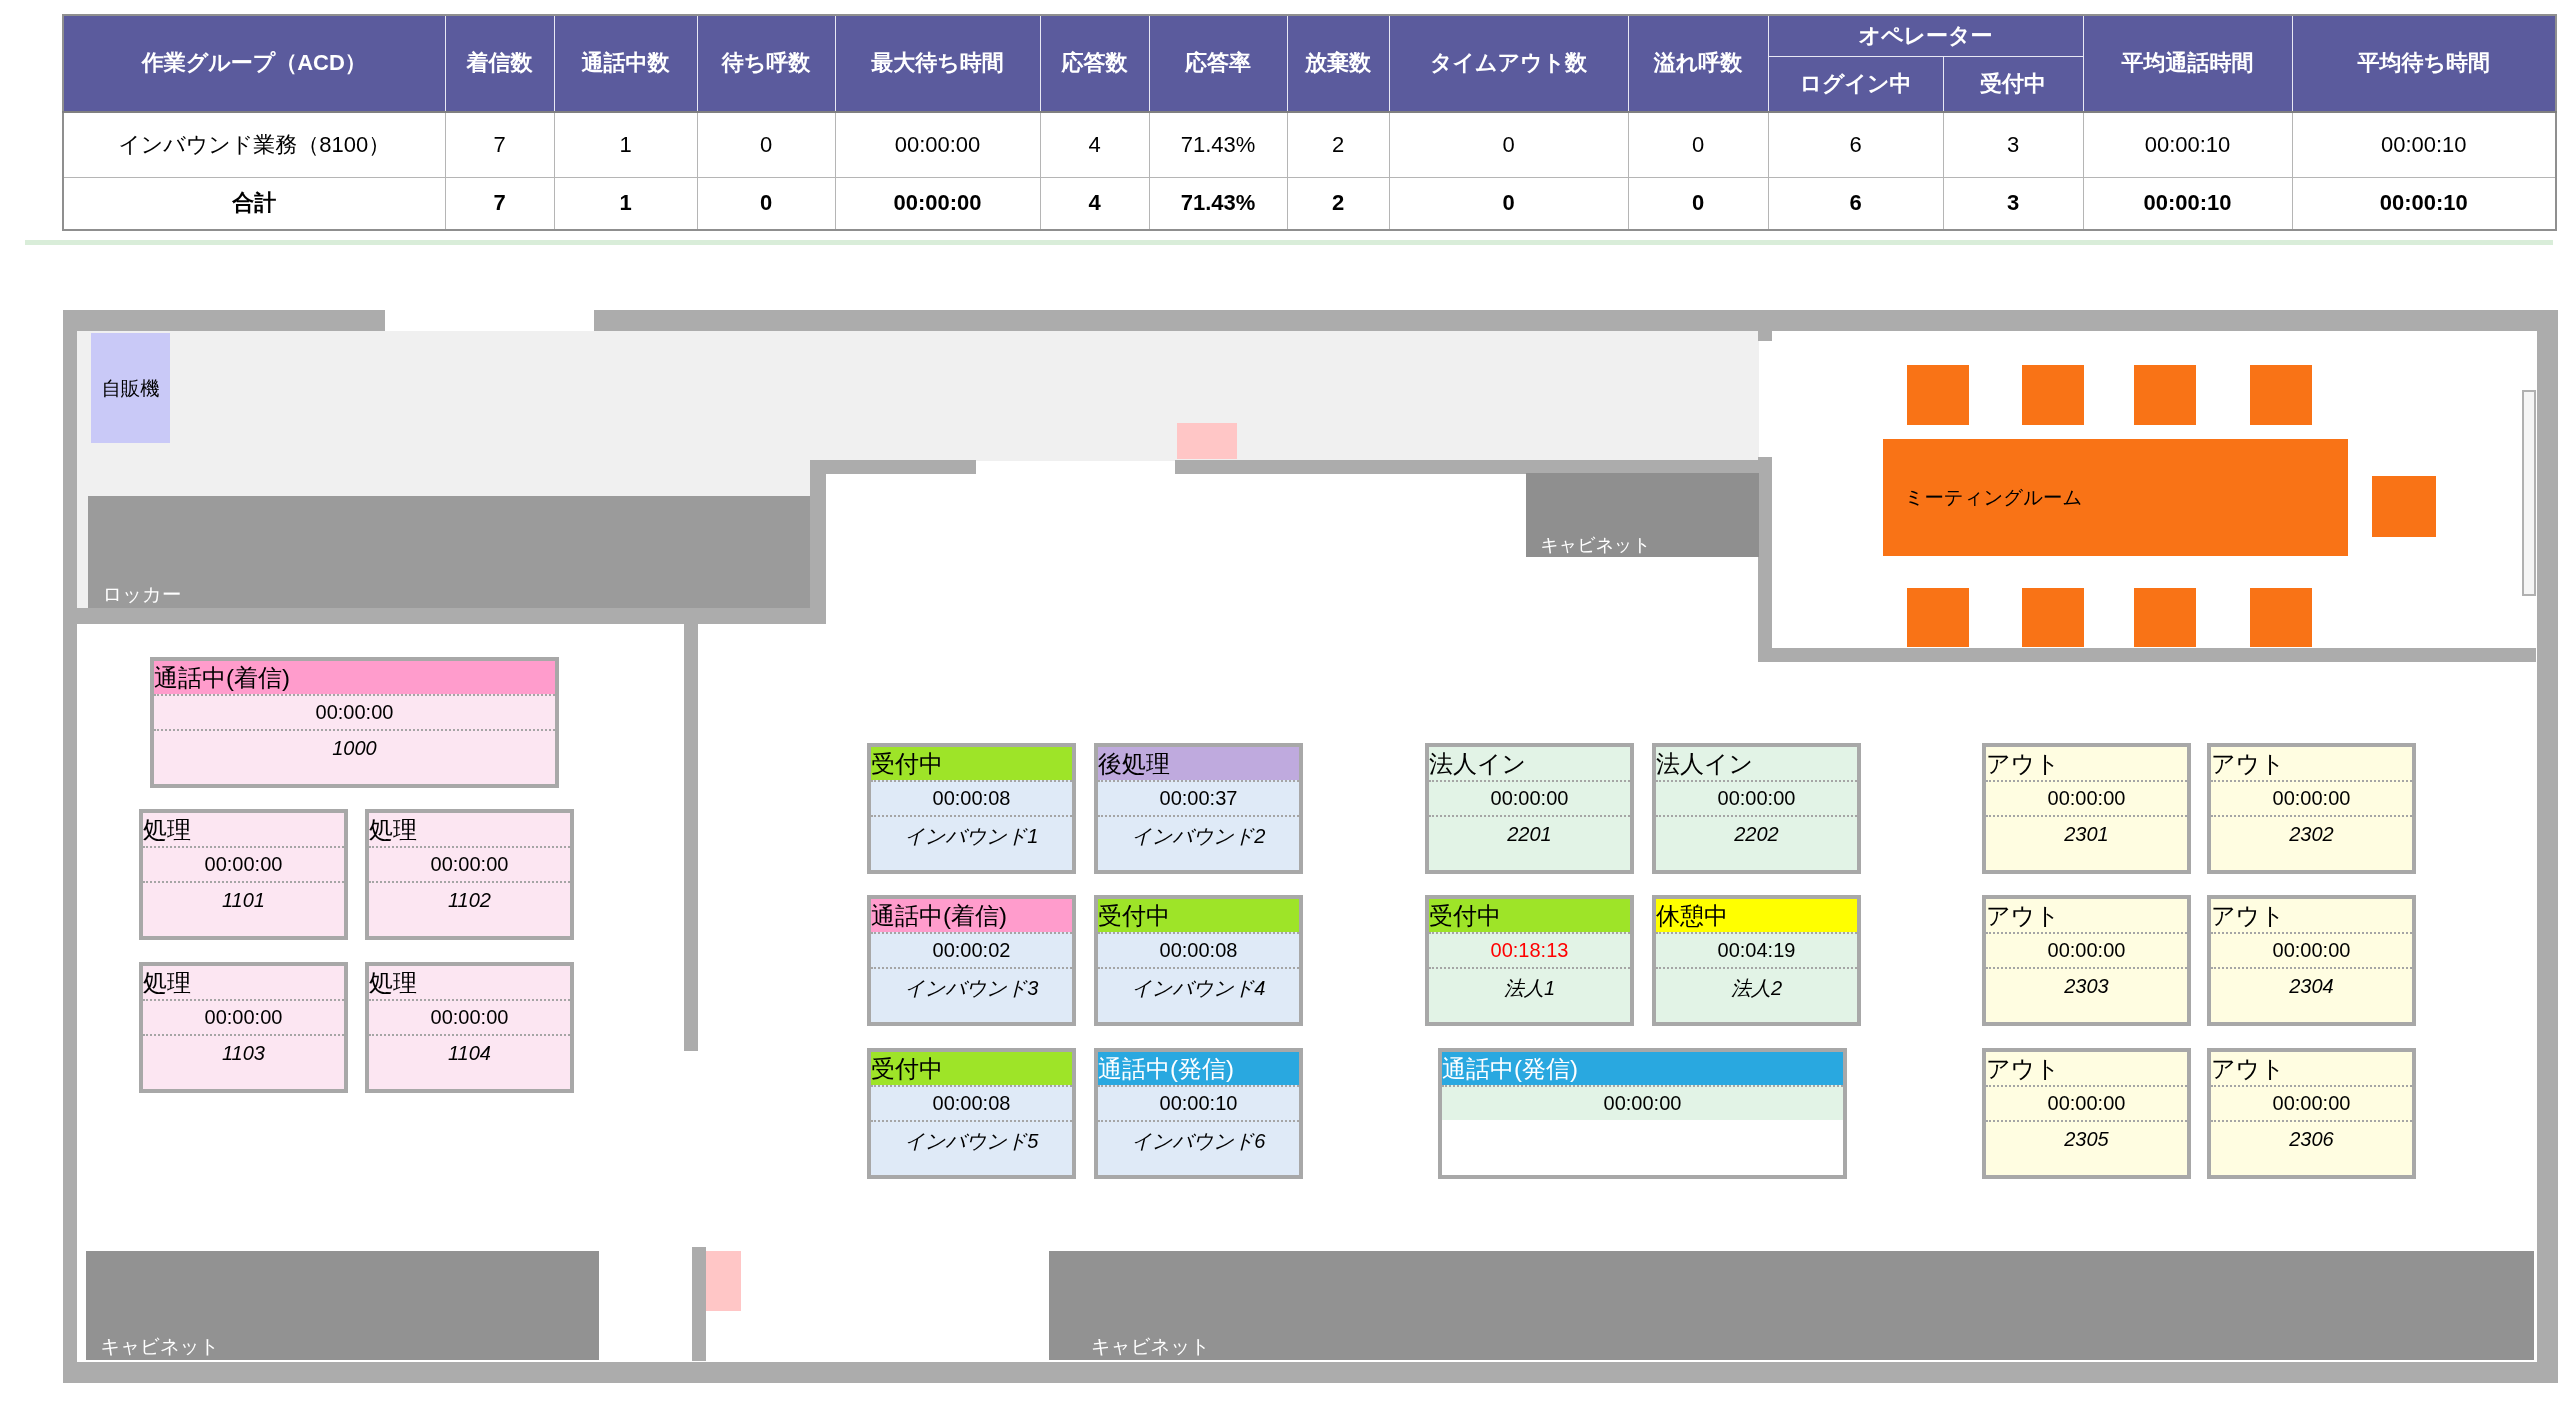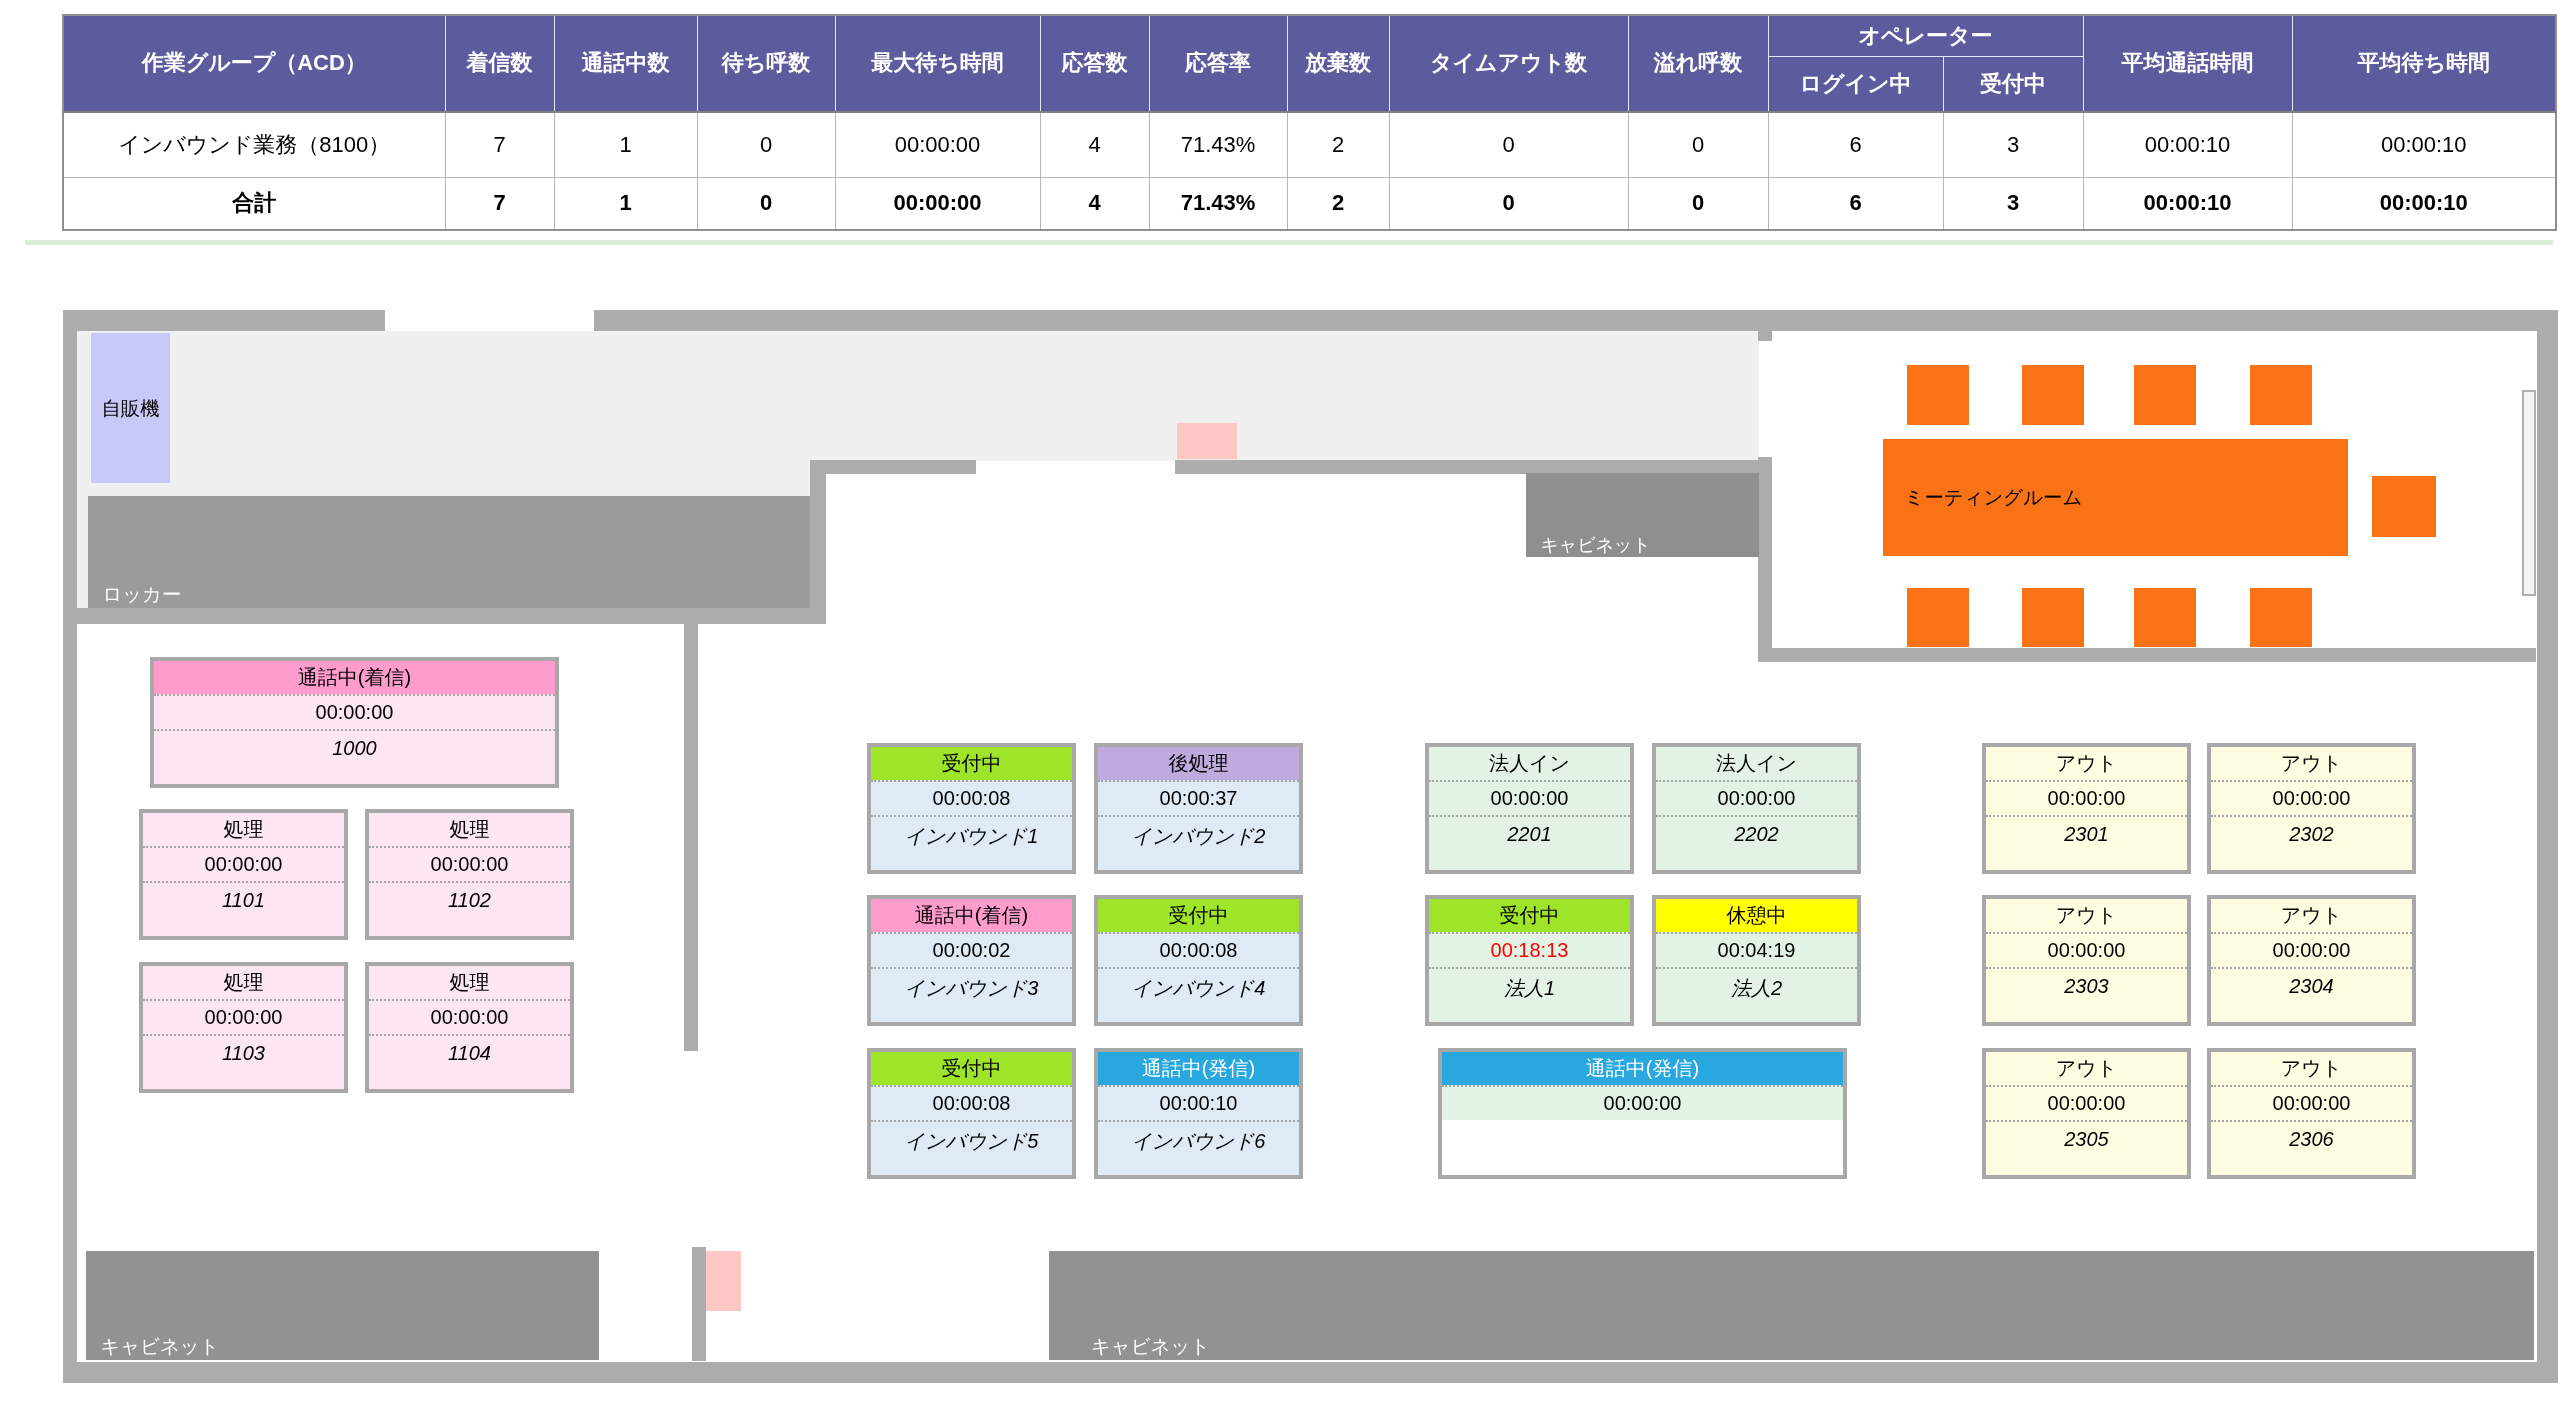--- a/index.html
+++ b/index.html
@@ -20,21 +20,21 @@
   #plan{left:63px;top:310px;width:2495px;height:1073px;background:#ffffff;}
   .wall{position:absolute;background:#acacac;}
   .floorgray{position:absolute;background:#f0f0f0;}
   .darkbox{position:absolute;background:#8f8f8f;color:#fff;font-size:19.4px;display:flex;align-items:flex-end;}
   .darkbox span{padding-left:14.4px;}
   .pinkdoor{position:absolute;background:#ffc6c6;}
   .furn{position:absolute;background:#f97316;}
 
   
   .card{position:absolute;border:4.3px solid #a8a8a8;background:#fff;display:flex;flex-direction:column;box-sizing:border-box;}
-  .card .c-title{height:33px;line-height:33px;text-align:center;font-size:20px;overflow:hidden;}
+  .card .c-title{height:33px;line-height:33px;text-align:left;font-size:24px;overflow:hidden;}
   .card .c-time{height:33px;line-height:33px;text-align:center;font-size:20px;border-top:2.9px dotted #a5a5a5;}
   .card .c-name{flex:1;text-align:center;font-size:20px;border-top:2.9px dotted #a5a5a5;padding-top:5.8px;font-style:italic;}
   .body-pink  .c-time,.body-pink  .c-name,.body-pink  .c-title.plain{background:#fce6f2;}
   .body-blue  .c-time,.body-blue  .c-name,.body-blue  .c-title.plain{background:#dfeaf7;}
   .body-green .c-time,.body-green .c-name,.body-green .c-title.plain{background:#e2f3e6;}
   .body-cream .c-time,.body-cream .c-name,.body-cream .c-title.plain{background:#fffde1;}
   .t-red{color:#ff0000;}
 
   .lbl{position:absolute;font-size:19.4px;}
 </style>
@@ -136,21 +136,21 @@
   <div class="wall" style="left:1112px;top:150px;width:583px;height:14.4px"></div>
   <div class="wall" style="left:621px;top:314px;width:14.4px;height:427px"></div>
   <div class="wall" style="left:1695px;top:21px;width:14.4px;height:10px"></div>
   <div class="wall" style="left:1695px;top:147px;width:14.4px;height:192px"></div>
   <div class="wall" style="left:1695px;top:338px;width:778px;height:14.4px"></div>
   <div class="wall" style="left:629px;top:937px;width:14.4px;height:114px"></div>
 
   <div class="pinkdoor" style="left:1114px;top:113px;width:60px;height:36px"></div>
   <div class="pinkdoor" style="left:643px;top:941px;width:35px;height:60px"></div>
 
-  <div class="abs" style="left:28px;top:23px;width:79px;height:150px;background:#c9c9f7;display:flex;align-items:center;justify-content:center;font-size:19.4px">
+  <div class="abs" style="left:28px;top:23px;width:79px;height:110px;background:#c9c9f7;display:flex;align-items:center;justify-content:center;font-size:19.4px">
       <span>自販機</span>
     </div>
   <div class="darkbox" style="left:25px;top:186px;width:722px;height:112px;background:#9b9b9b">
       <span>ロッカー</span>
     </div>
   <div class="darkbox" style="left:1463px;top:163px;width:233px;height:84px;font-size:18px">
       <span>キャビネット</span>
     </div>
   <div class="darkbox" style="left:23px;top:941px;width:513px;height:109px;background:#929292">
       <span>キャビネット</span>

